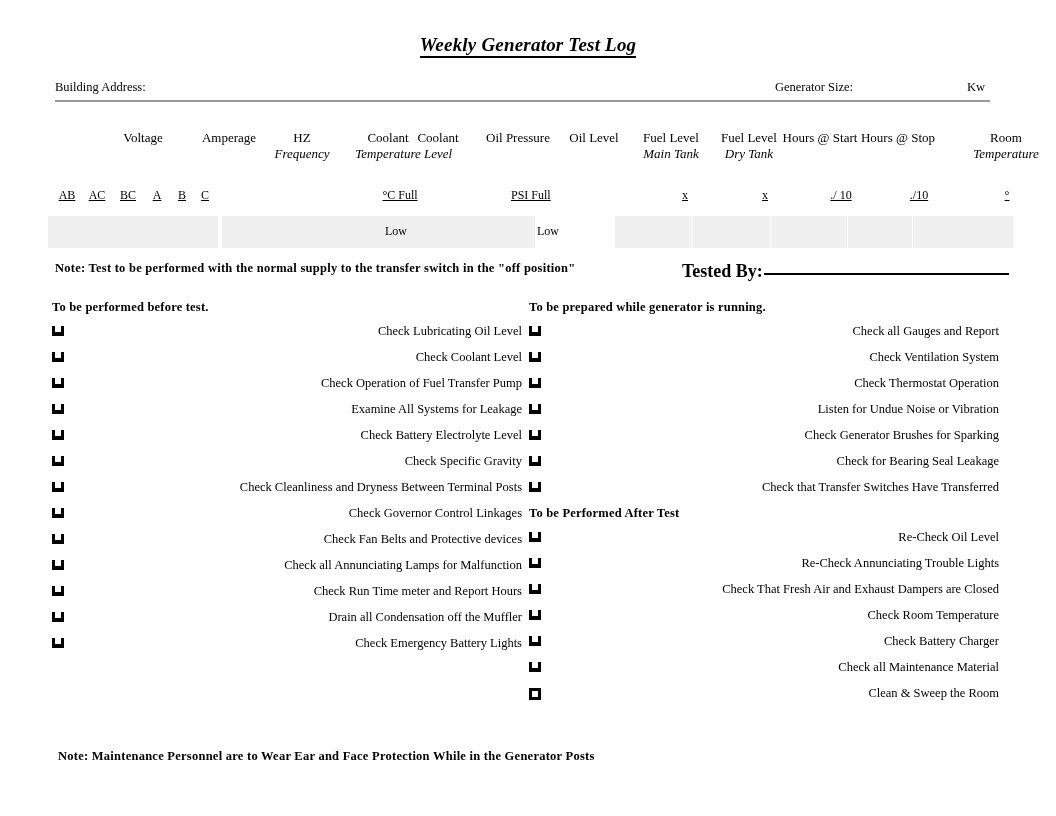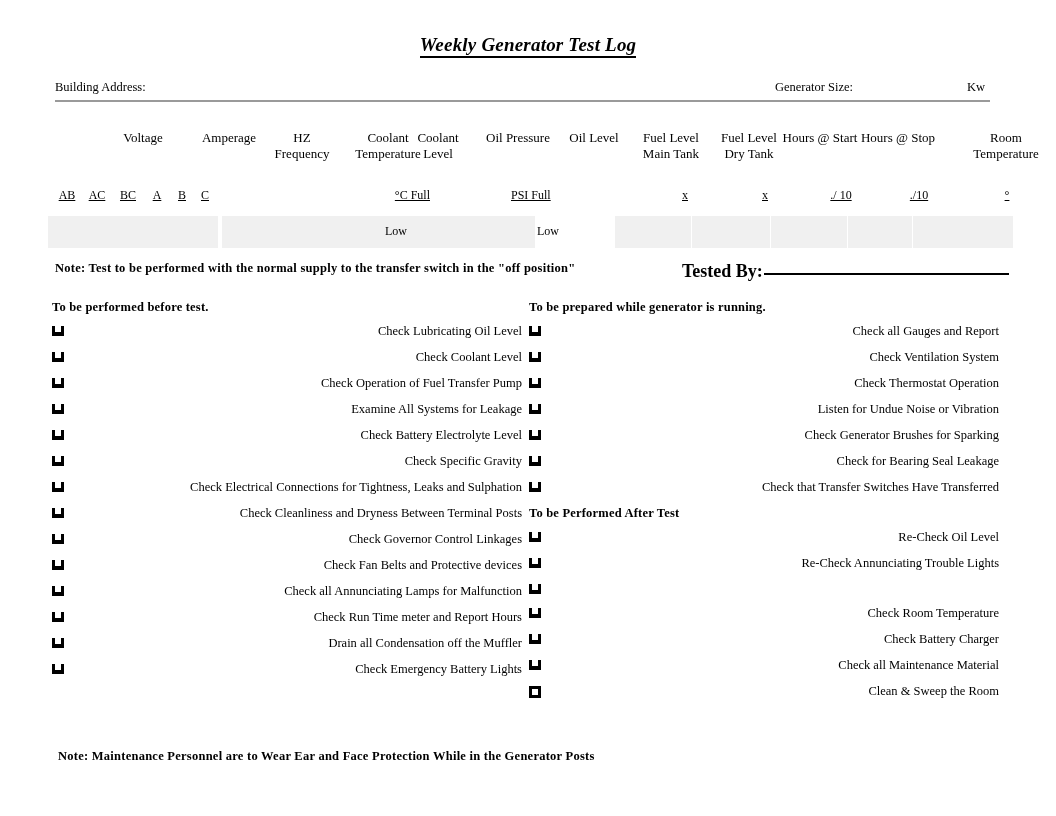--- a/index.html
+++ b/index.html
@@ -76,21 +76,21 @@
     width: 965px;
     height: 50px;
   }
   .ch {
     position: absolute;
     text-align: center;
     font-size: 13px;
     line-height: 16px;
     top: 0;
   }
-  .ch .l2 { display: block; }
+  .ch .l2 { display: block; font-style: italic; }
 
   
   .subhead {
     position: absolute;
     left: 48px;
     top: 188px;
     width: 965px;
     height: 20px;
   }
   .sh {
@@ -270,21 +270,21 @@
     </div>
   </div>
 
   <div class="subhead">
     <span class="sh" style="left:8px;   width:22px;">AB</span>
     <span class="sh" style="left:38px;  width:22px;">AC</span>
     <span class="sh" style="left:69px;  width:22px;">BC</span>
     <span class="sh" style="left:100px; width:18px;">A</span>
     <span class="sh" style="left:125px; width:18px;">B</span>
     <span class="sh" style="left:148px; width:18px;">C</span>
-    <span class="sh" style="left:322px; width:60px; text-align:right;">°C Full</span>
+    <span class="sh" style="left:322px; width:60px; text-align:center;">°C Full</span>
     <span class="sh" style="left:463px; width:64px; text-align:left;">PSI Full</span>
     <span class="sh" style="left:628px; width:18px;">x</span>
     <span class="sh" style="left:708px; width:18px;">x</span>
     <span class="sh" style="left:772px; width:42px;">./ 10</span>
     <span class="sh" style="left:852px; width:38px;">./10</span>
     <span class="sh" style="left:952px; width:14px;">°</span>
   </div>
 
   <div class="fields">
     <div class="fbox" style="left:0px;   width:170px;"></div>
@@ -327,24 +327,20 @@
     <div class="chk-item">
       <span class="chk-box"></span>
       <span class="chk-label">Check Battery Electrolyte Level</span>
     </div>
     <div class="chk-item">
       <span class="chk-box"></span>
       <span class="chk-label">Check Specific Gravity</span>
     </div>
     <div class="chk-item">
       <span class="chk-box"></span>
-      <span class="chk-label">Check Electrical Connections for Tightness, Leaks and Sulphation</span>
-    </div>
-    <div class="chk-item">
-      <span class="chk-box"></span>
       <span class="chk-label">Check Cleanliness and Dryness Between Terminal Posts</span>
     </div>
     <div class="chk-item">
       <span class="chk-box"></span>
       <span class="chk-label">Check Governor Control Linkages</span>
     </div>
     <div class="chk-item">
       <span class="chk-box"></span>
       <span class="chk-label">Check Fan Belts and Protective devices</span>
     </div>
@@ -403,20 +399,21 @@
     <div class="chk-item">
       <span class="chk-box"></span>
       <span class="chk-label">Re-Check Oil Level</span>
     </div>
     <div class="chk-item">
       <span class="chk-box"></span>
       <span class="chk-label">Re-Check Annunciating Trouble Lights</span>
     </div>
     <div class="chk-item">
       <span class="chk-box"></span>
+      <span class="chk-label">Check That Fresh Air and Exhaust Dampers are Closed</span>
     </div>
     <div class="chk-item">
       <span class="chk-box"></span>
       <span class="chk-label">Check Room Temperature</span>
     </div>
     <div class="chk-item">
       <span class="chk-box"></span>
       <span class="chk-label">Check Battery Charger</span>
     </div>
     <div class="chk-item">

